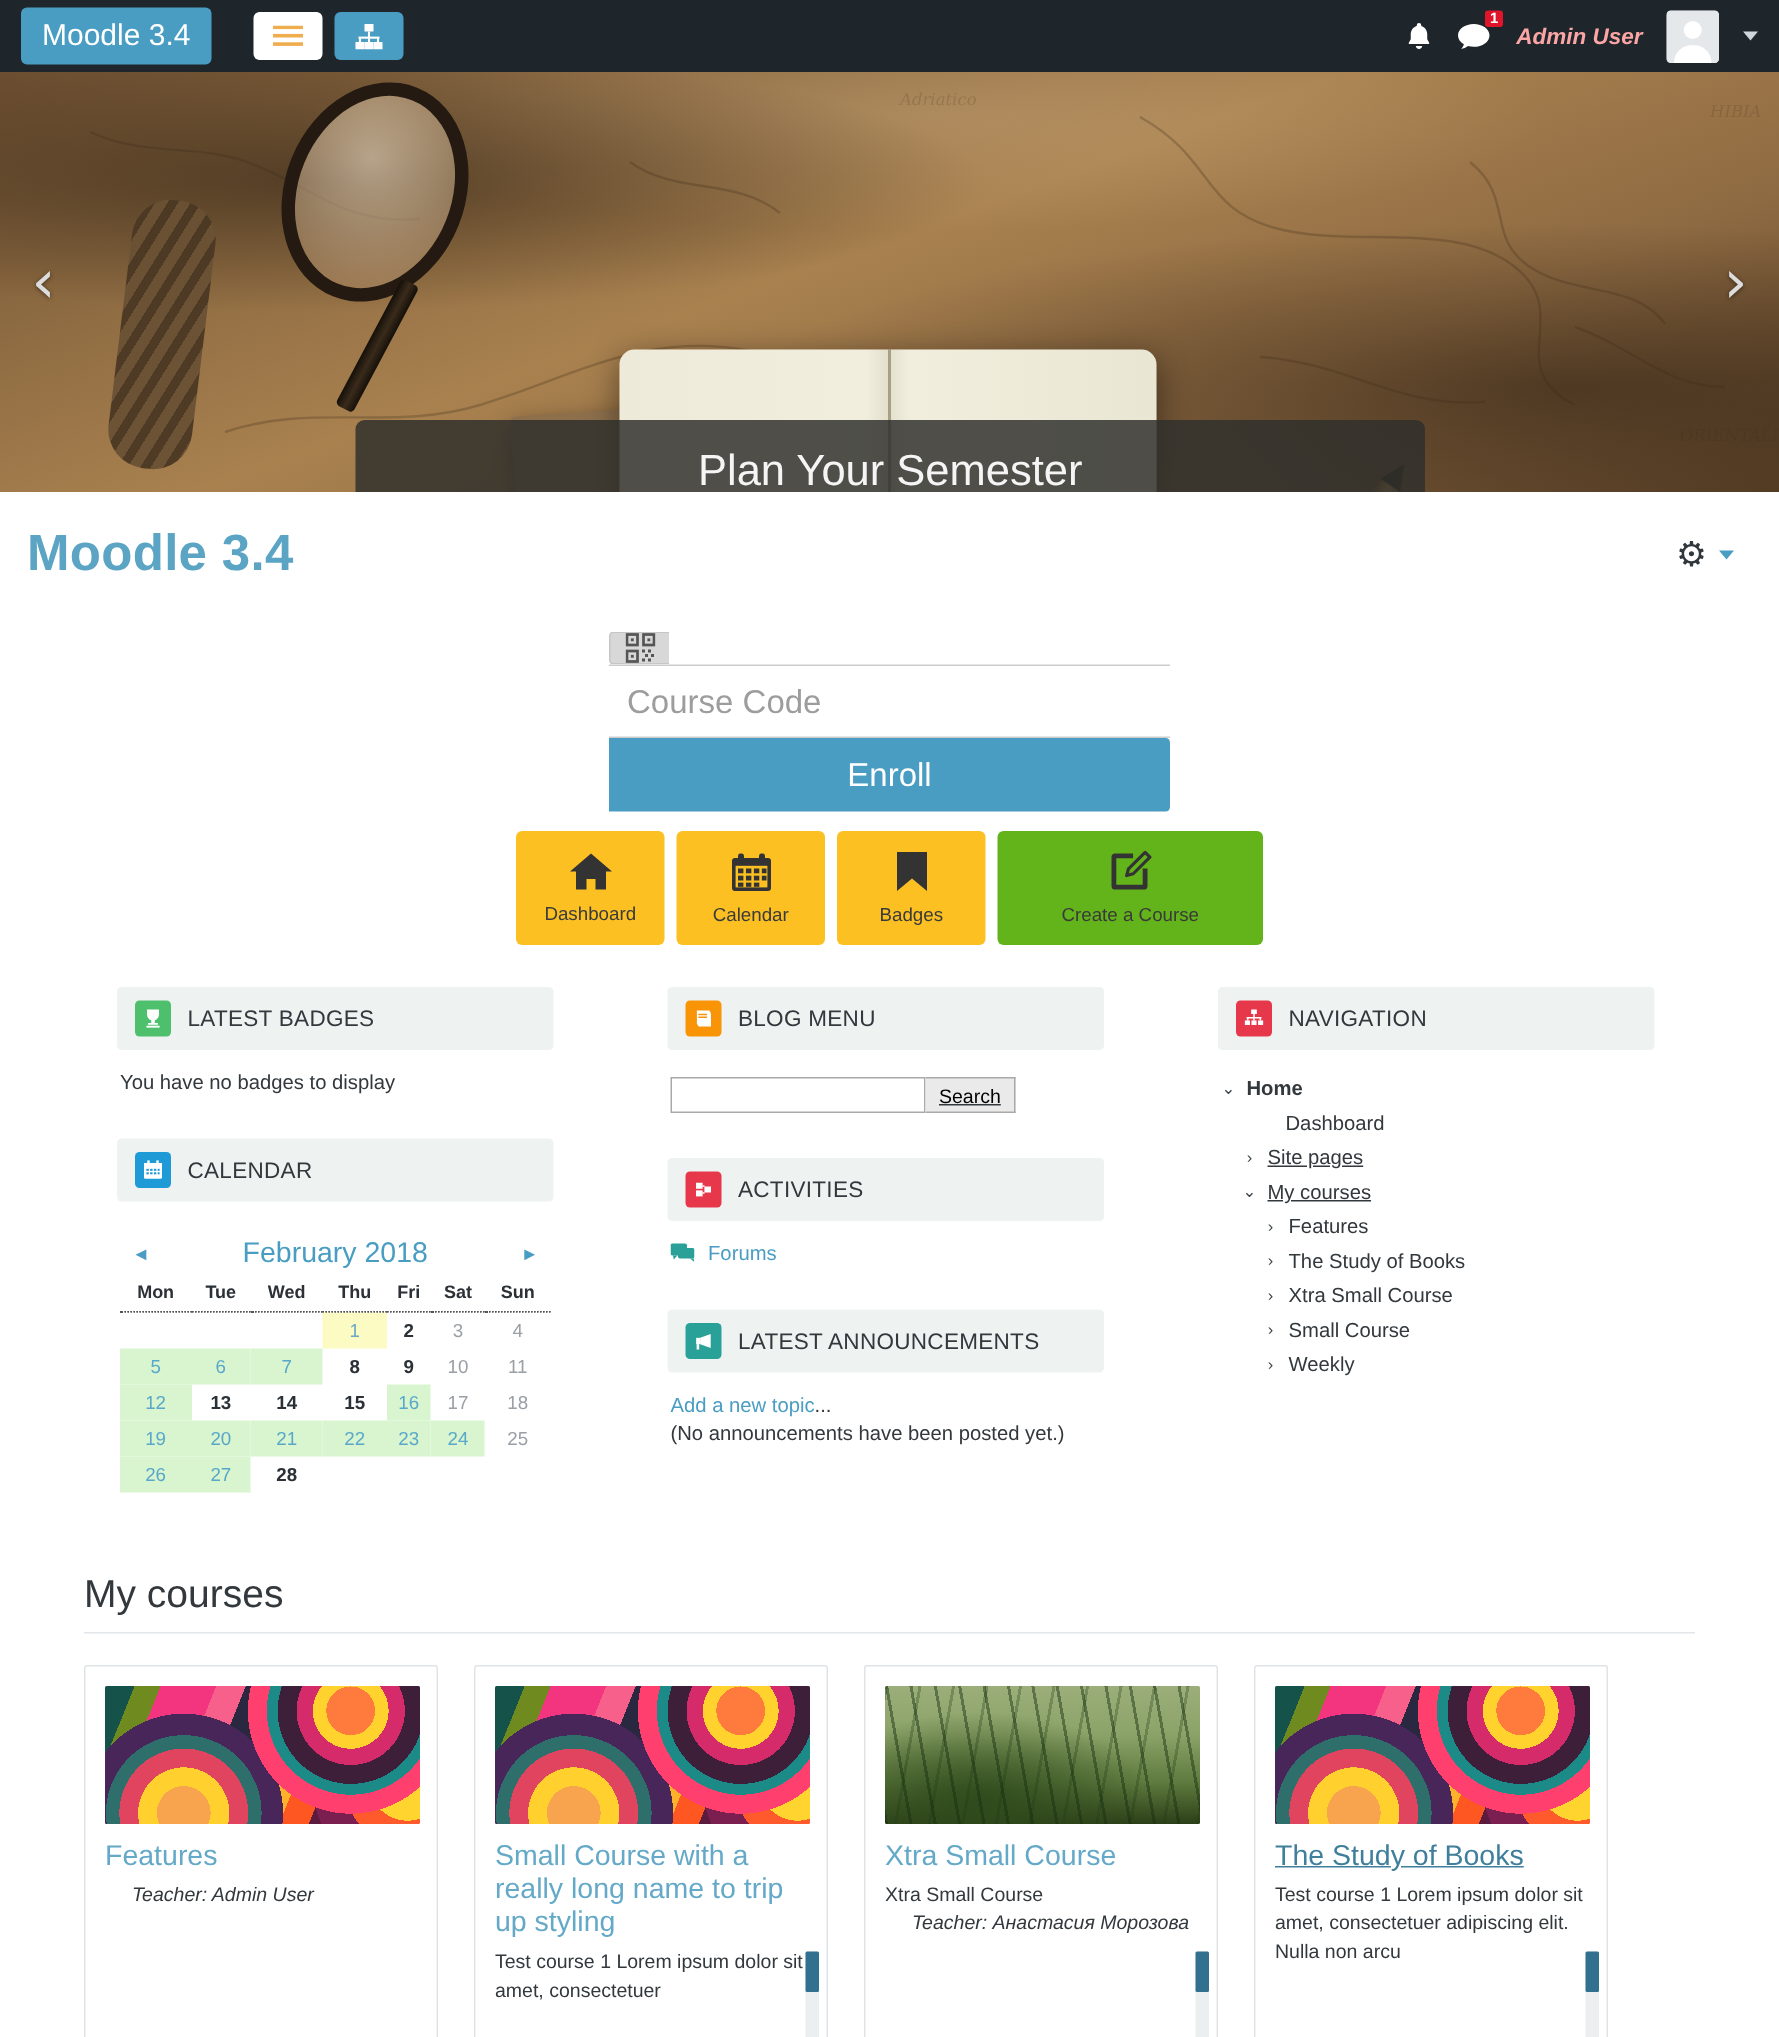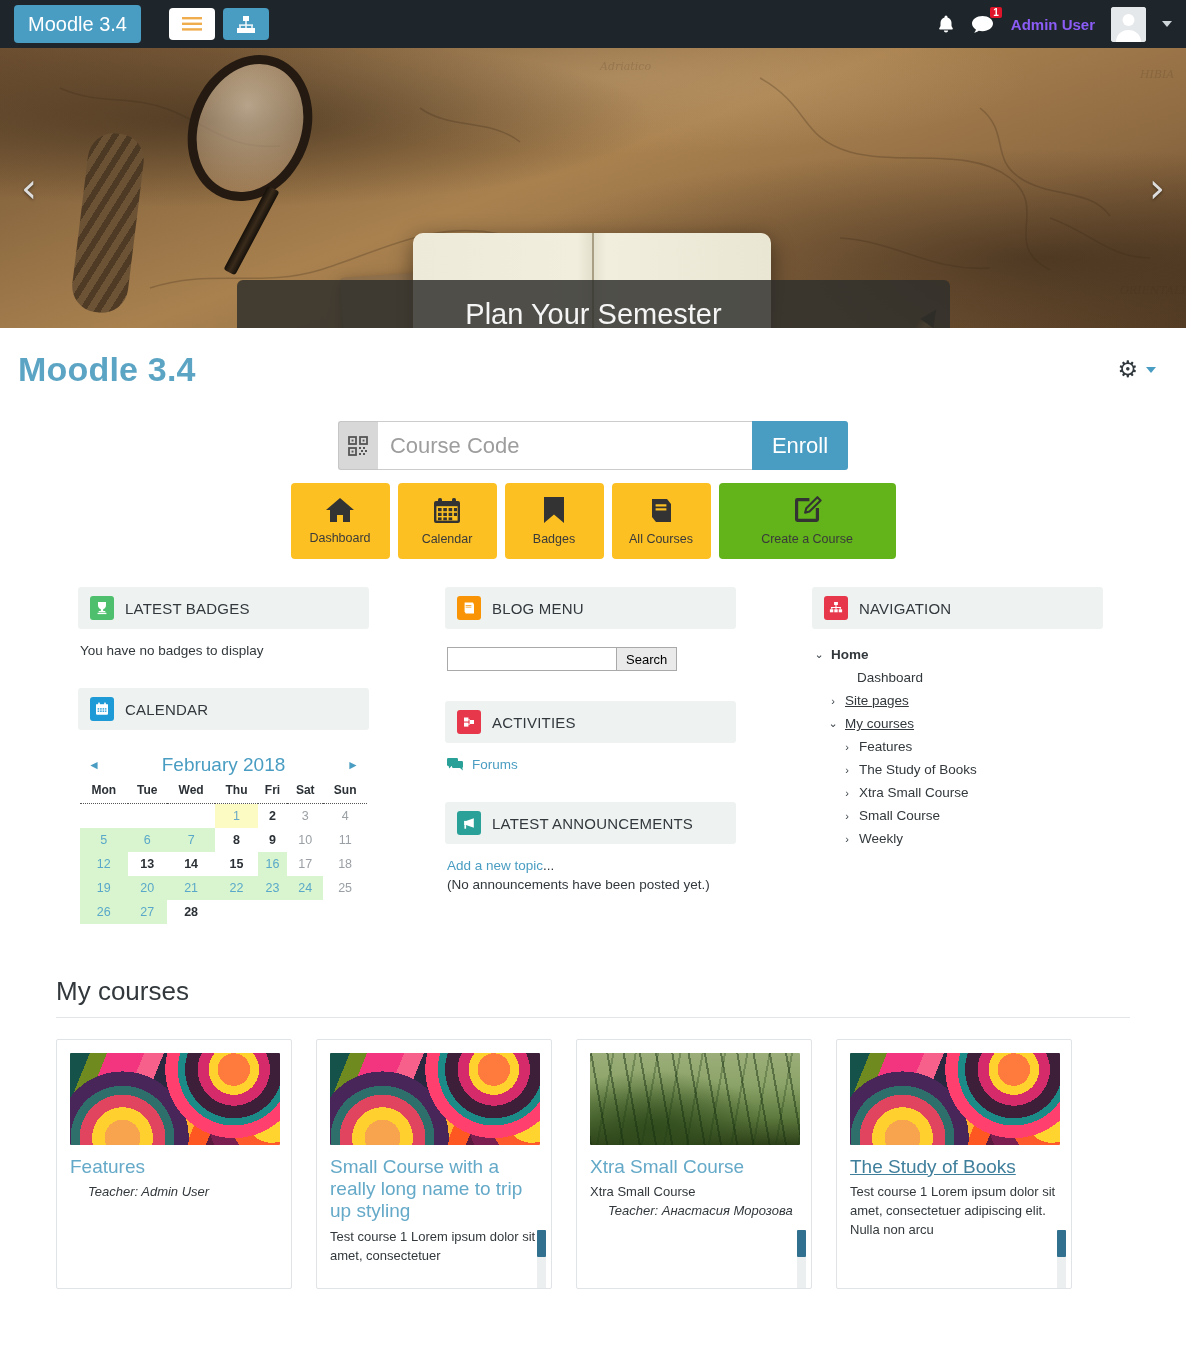--- a/index.html
+++ b/index.html
@@ -29,21 +29,21 @@
   .nav-btn.light{ background:#fff; }
   .nav-btn.blue{ background:#4a9dc2; }
   .nav-right{ margin-left:auto; display:flex; align-items:center; gap:16px; }
   .bell{ position:relative; width:18px; height:20px; }
   .msg-wrap{ position:relative; width:24px; height:20px; }
   .badge-count{
     position:absolute; top:-7px; right:-7px; background:#e0152b; color:#fff;
     font-size:10px; line-height:11px; padding:0 3px; border-radius:2px;
     font-weight:bold; min-width:11px; text-align:center;
   }
-  .username{ color:#8b5cf6; font-size:15px; font-weight:bold; }
+  .username{ color:#fca5a5; font-size:15px; font-weight:bold;font-style:italic; }
   .avatar{
     width:35px; height:35px; background:#e9ecee; border-radius:3px;
     display:flex; align-items:flex-end; justify-content:center; overflow:hidden;
   }
   .caret{ width:0;height:0;border-left:5px solid transparent;border-right:5px solid transparent;border-top:6px solid #cfd6da; }
 
   
   .carousel{ position:relative; height:280px; overflow:hidden; }
   .slide-bg{
     position:absolute; inset:0;
@@ -104,21 +104,21 @@
   .page-head{ display:flex; align-items:center; padding:22px 18px 4px; }
   .page-head h1{
     margin:0; font-size:34px; font-weight:bold; color:#5ba4c4; letter-spacing:.2px;
   }
   .page-head .tools{ margin-left:auto; display:flex; align-items:center; gap:8px; padding-right:12px; }
   .gear{ font-size:23px; color:#30383d; line-height:1; }
   .caret-blue{ width:0;height:0;border-left:5px solid transparent;border-right:5px solid transparent;border-top:6px solid #4a9dc2; }
 
   
   .enroll-row{ display:flex; justify-content:center; margin-top:28px; }
-  .input-group{ display:flex; }
+  .input-group{ display:flex;flex-direction:column; }
   .ig-addon{
     width:40px; background:#d8d8d8; border:1px solid #c6c6c6; border-right:none;
     border-radius:3px 0 0 3px; display:flex; align-items:center; justify-content:center;
   }
   .ig-input{
     width:374px; height:49px; border:1px solid #ccc; border-left:none; border-right:none;
     font-size:22px; color:#9a9a9a; padding:0 12px; outline:none; background:#fff;
     font-family:"Liberation Sans", sans-serif;
   }
   .ig-input::placeholder{ color:#9d9d9d; }
@@ -147,21 +147,21 @@
     padding:9px 12px;
   }
   .bicon{ width:24px; height:24px; border-radius:3px; display:flex; align-items:center; justify-content:center; }
   .bicon.green{ background:#4ec06d; } .bicon.orange{ background:#f89406; }
   .bicon.blue{ background:#1e9bd7; }  .bicon.red{ background:#e7384b; }
   .bicon.teal{ background:#2aa198; }
   .block-title{ font-size:15px; color:#32383c; letter-spacing:.2px; }
   .block-body{ padding:14px 2px 0; font-size:13.5px; color:#32383c; }
   a.lnk{ color:#4a9dc2; text-decoration:none; }
   .blog-links a{ display:block; margin-bottom:5px; font-size:13.5px; }
-  .blog-search{ display:flex; margin-top:4px; }
+  .blog-search{ display:flex; margin-top:4px;text-decoration:underline; }
   .blog-search input{
     width:170px; height:24px; border:1px solid #a9a9a9; outline:none; font-size:13px; padding:0 4px;
     font-family:"Liberation Sans", sans-serif;
   }
   .blog-search button{
     height:24px; border:1px solid #a9a9a9; border-left:none; background:#eaeaea; font-size:13px;
     padding:0 9px; cursor:pointer; font-family:"Liberation Sans", sans-serif;
   }
   .act-item{ display:flex; gap:9px; }
 
@@ -374,27 +374,20 @@
             <rect x="15.6" y="20.4" width="3.6" height="2.8"></rect>
           </g>
         </svg></span>
       <span>Calendar</span>
     </a>
     <a class="iconbtn amber">
       <span><svg width="22" height="28" viewBox="0 0 22 28">
           <path d="M1 1h20v26l-10-8.4L1 27z" fill="#333"></path>
         </svg></span>
       <span>Badges</span>
-    </a>
-    <a class="iconbtn amber">
-      <span><svg width="28" height="27" viewBox="0 0 28 27">
-          <path d="M5 2h15l4 5v18H9L5 20z" fill="#333"></path>
-          <path d="M8.6 7.2h10.8v2.4H8.6zM8.6 11.2h10.8v2.4H8.6z" fill="#fcc023"></path>
-        </svg></span>
-      <span>All Courses</span>
     </a>
     <a class="iconbtn green wide">
       <span><svg width="29" height="28" viewBox="0 0 29 28">
           <path d="M2 4.4A2.4 2.4 0 0 1 4.4 2h12v3.2H5.2v17.6h17.6V12H26v11.6a2.4 2.4 0 0 1-2.4 2.4H4.4A2.4 2.4 0 0 1 2 23.6z" fill="#333"></path>
           <path d="M24.4 1.2 27.6 4.4 16.5 15.5l-4.4 1.2 1.2-4.4z" fill="none" stroke="#333" stroke-width="2.1" stroke-linejoin="round"></path>
         </svg></span>
       <span>Create a Course</span>
     </a>
   </div>
 

